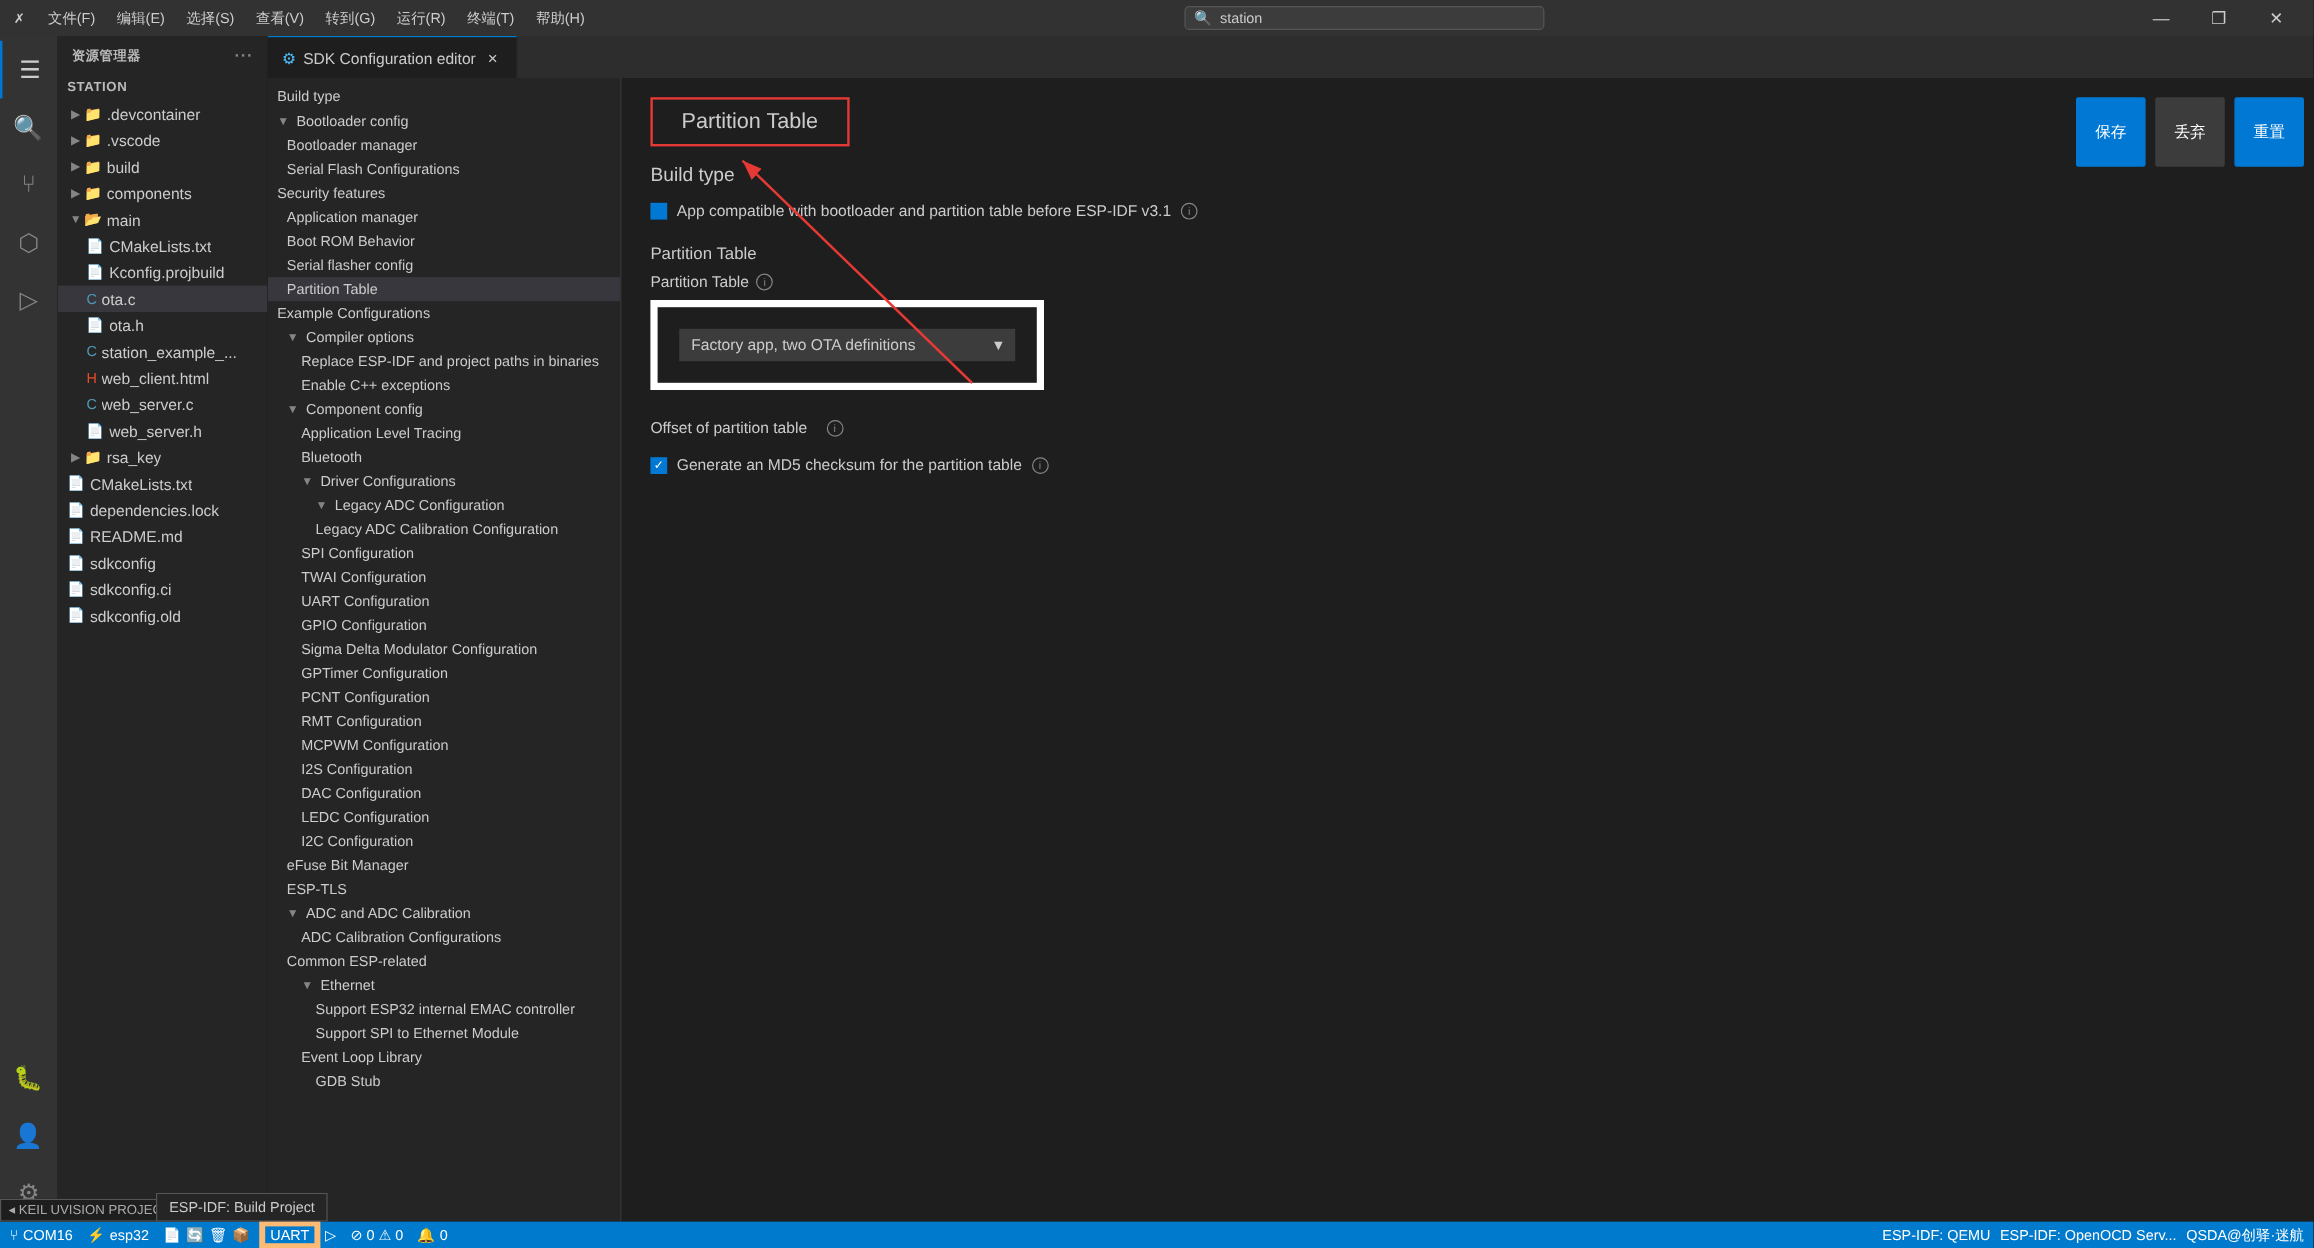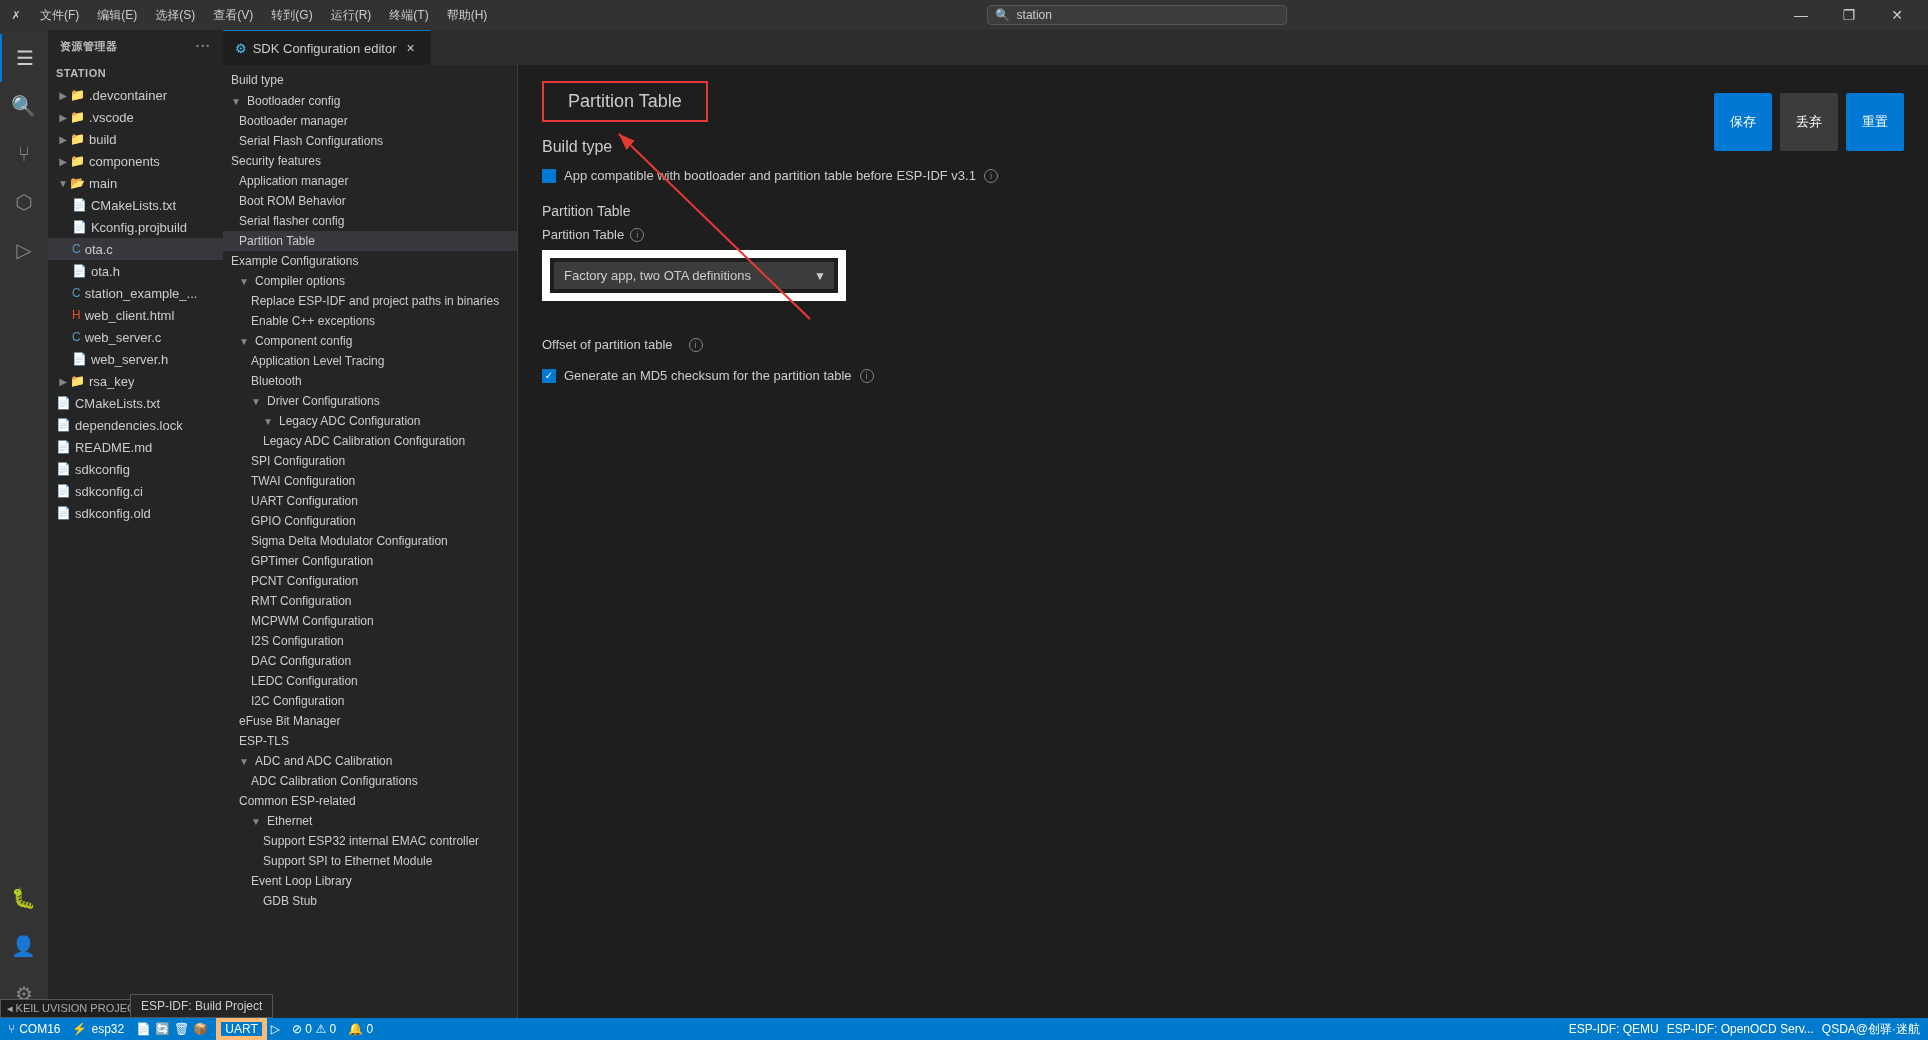--- a/index.html
+++ b/index.html
@@ -272,24 +272,23 @@
     }
     .partition-table-title-box h2 {
       font-size: 18px;
       color: #cccccc;
       font-weight: normal;
     }
 
     .action-buttons {
       position: absolute;
       top: 16px;
-      right: 24px;
+      right: 8px;
       display: flex;
       gap: 8px;
-      margin-top: 12px;
     }
     .btn-save {
       background: #0078d4;
       color: #fff;
       border: none;
       padding: 6px 16px;
       border-radius: 2px;
       cursor: pointer;
       font-size: 13px;
     }
@@ -344,24 +343,24 @@
       border: 1px solid #858585;
       color: #858585;
       display: inline-flex;
       align-items: center;
       justify-content: center;
       font-size: 9px;
       cursor: pointer;
     }
 
     .dropdown-container {
-      border: 8px solid #ffffff;
+      border: 6px solid #ffffff;
       display: inline-block;
-      padding: 4px;
-      margin-bottom: 24px;
+      padding: 18px;
+      margin-bottom: 12px;
     }
     .dropdown-select {
       background: #3c3c3c;
       color: #cccccc;
       border: none;
       padding: 6px 32px 6px 10px;
       font-size: 13px;
       width: 280px;
       cursor: pointer;
       appearance: none;

